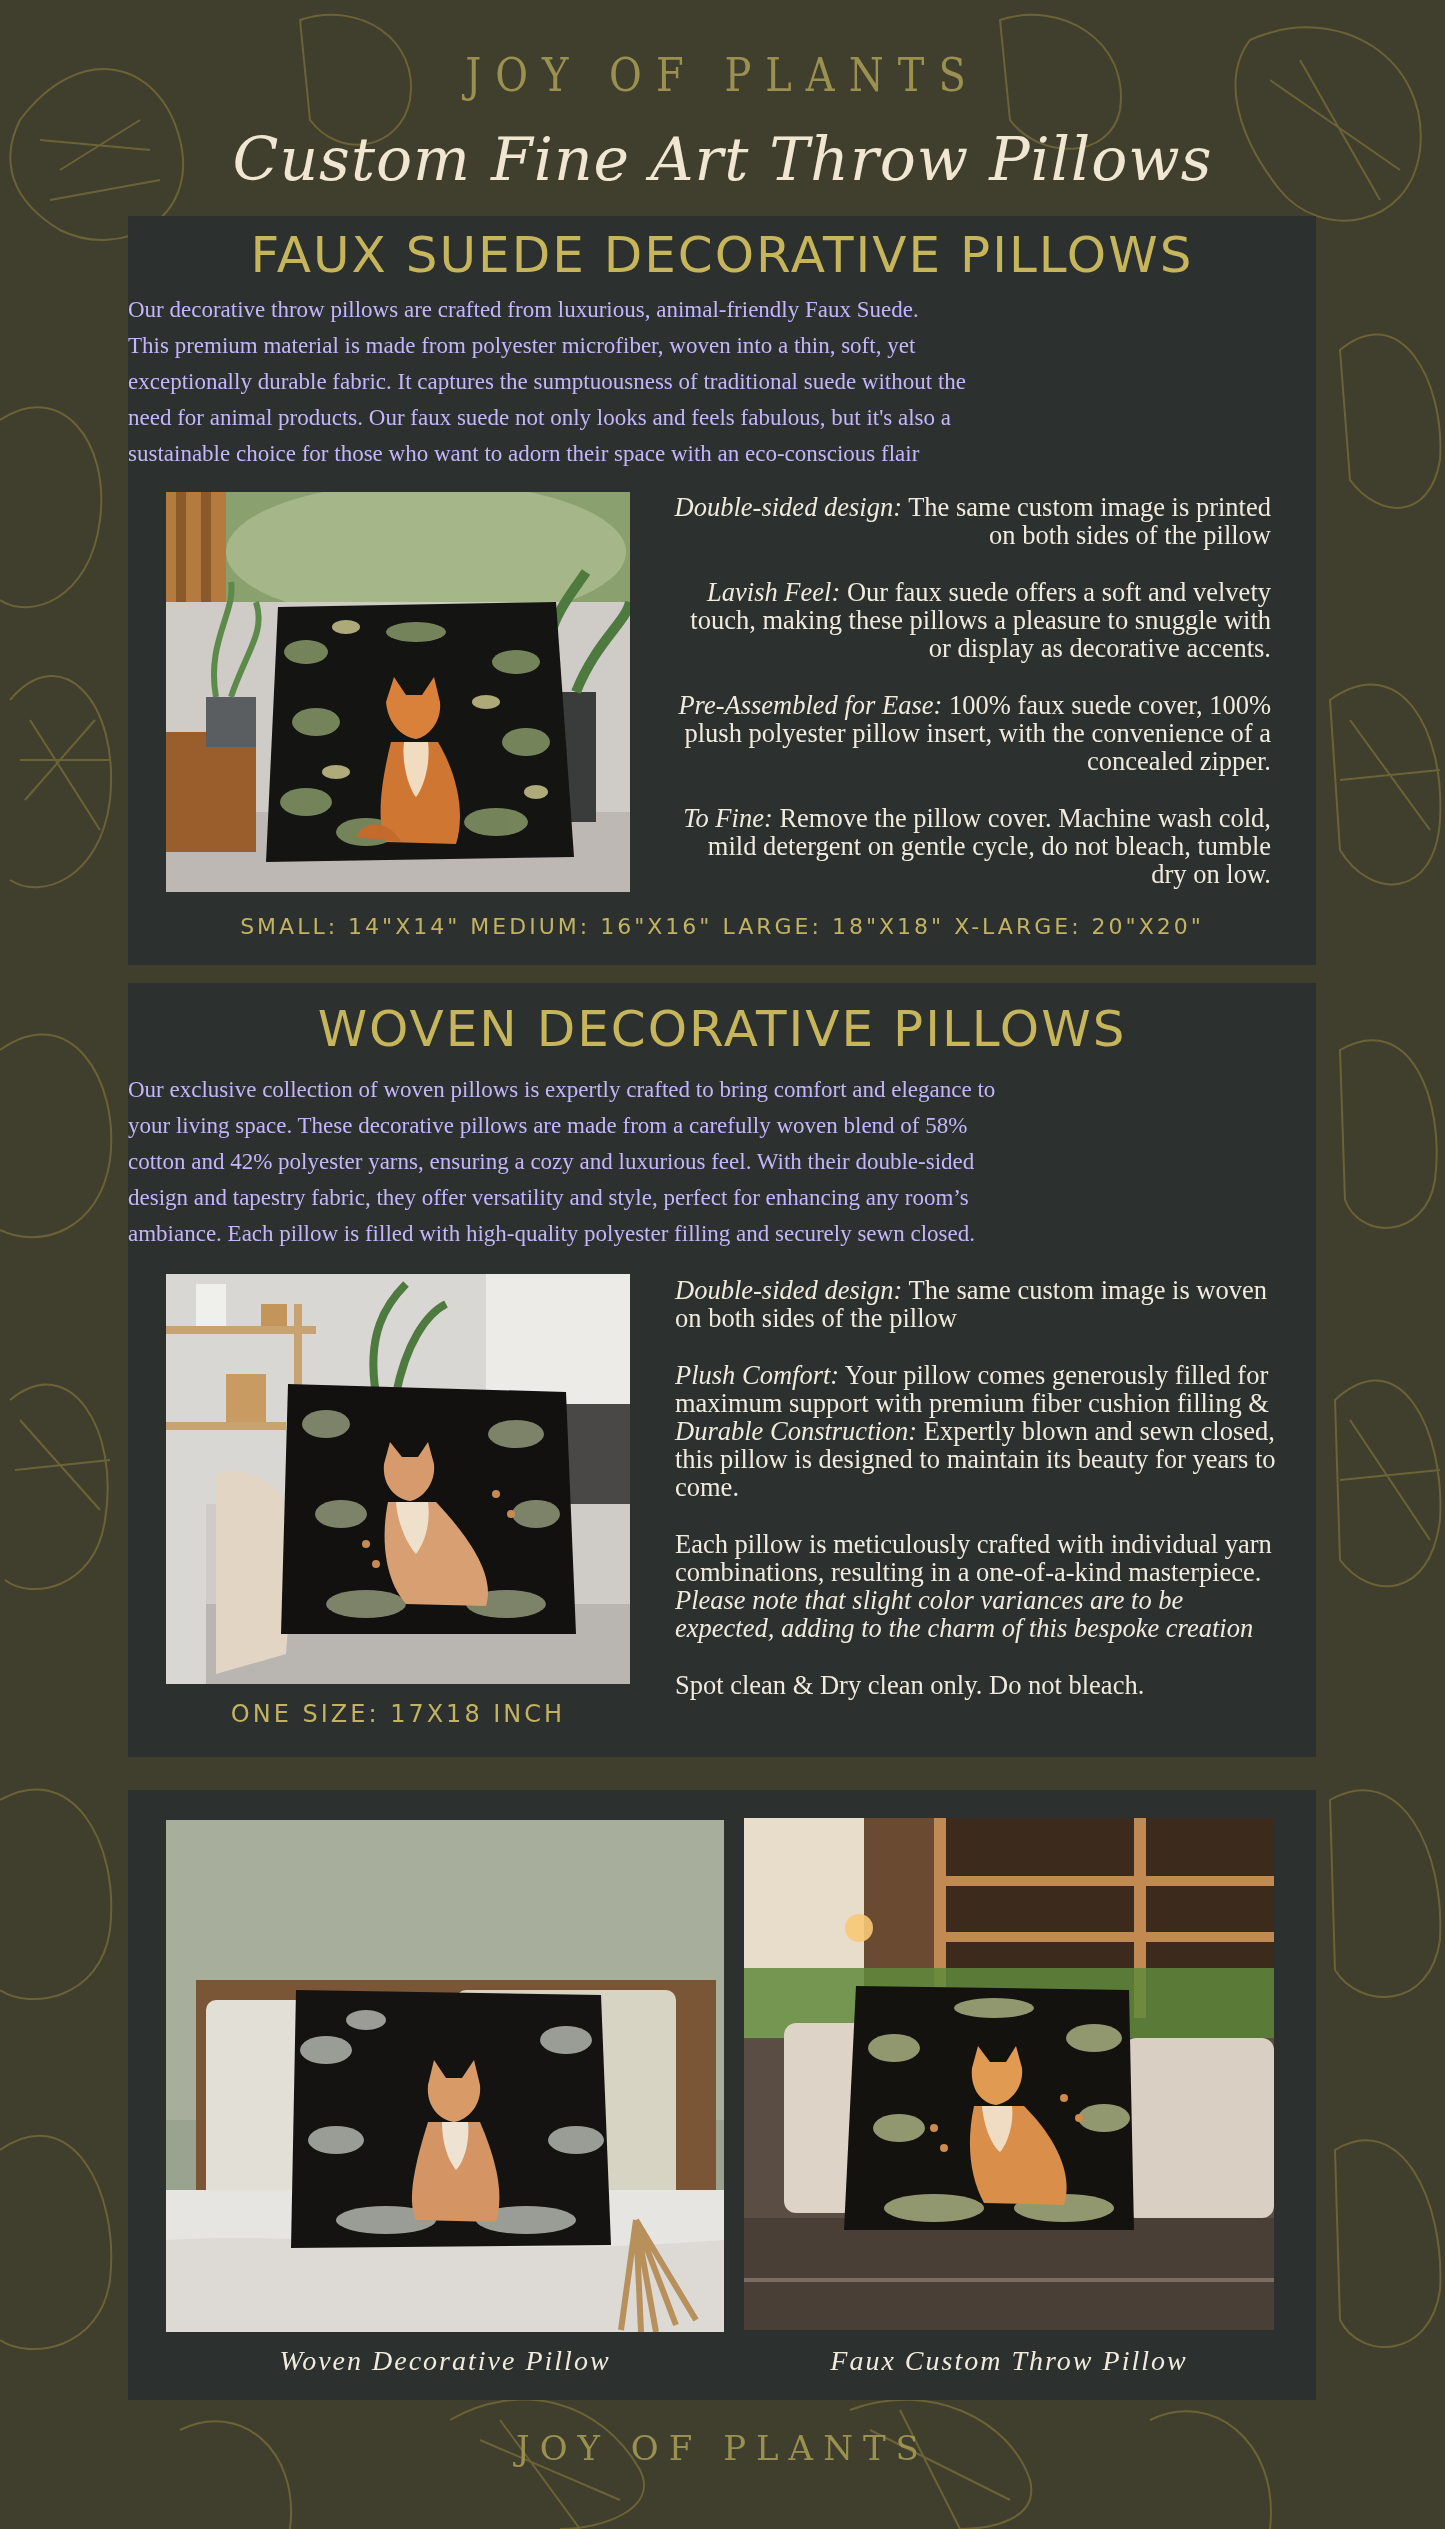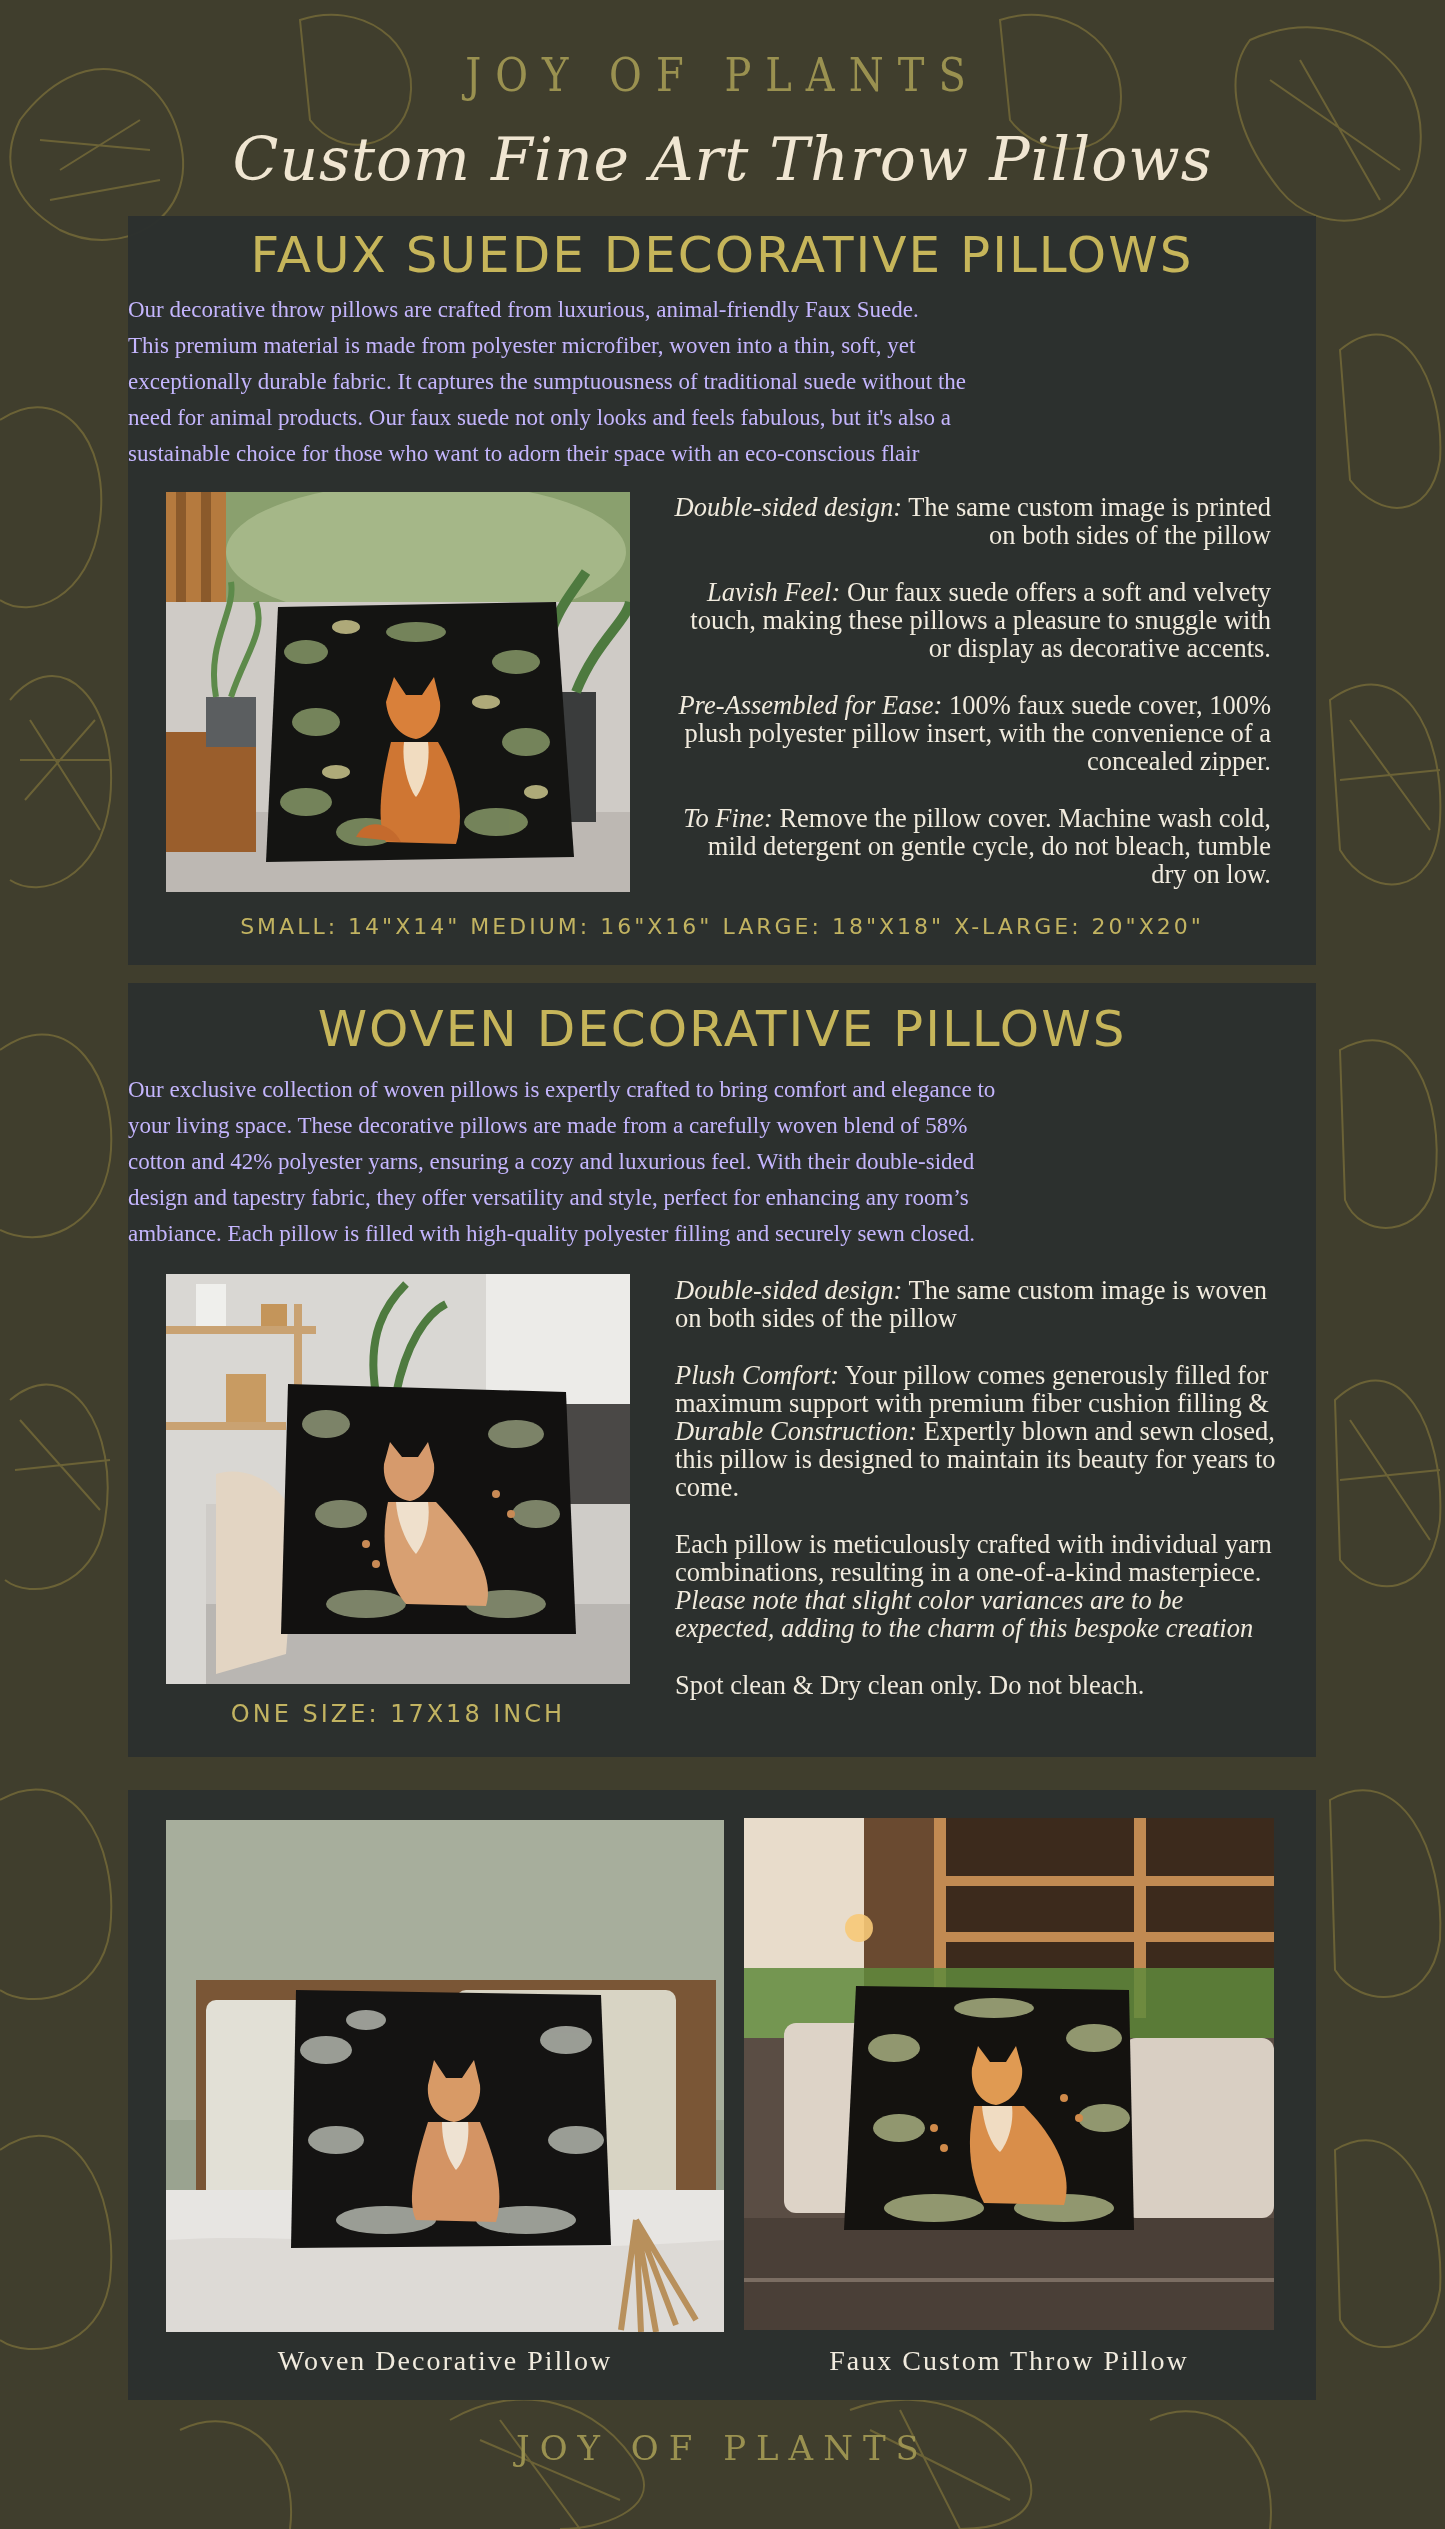--- a/index.html
+++ b/index.html
@@ -39,21 +39,21 @@
   .features { color: #f1ebde; font-size: 26.5px; line-height: 28px; font-family: "Liberation Serif", serif; }
   .features p { margin-bottom: 29px; }
   .features em { font-style: italic; }
   .size-line {
     color: #c2b361; font-family: "DejaVu Sans", sans-serif; font-size: 22px;
     letter-spacing: 3px; text-align: center; white-space: nowrap;
   }
   .photo { overflow: hidden; }
   .photo svg { width: 100%; height: 100%; display: block; }
   .caption {
-    color: #f1ebde; font-size: 28px; letter-spacing: 2px;
+    color: #f1ebde; font-style: italic; font-size: 28px; letter-spacing: 2px;
     text-align: center; font-family: "Liberation Serif", serif;
   }
   .brand-bottom {
     left: 0; width: 1445px; top: 2428px; text-align: center;
     color: #9a9150; font-size: 34px; letter-spacing: 10px;
     font-family: "DejaVu Serif", serif;
   }
 </style>
 </head>
 <body>

